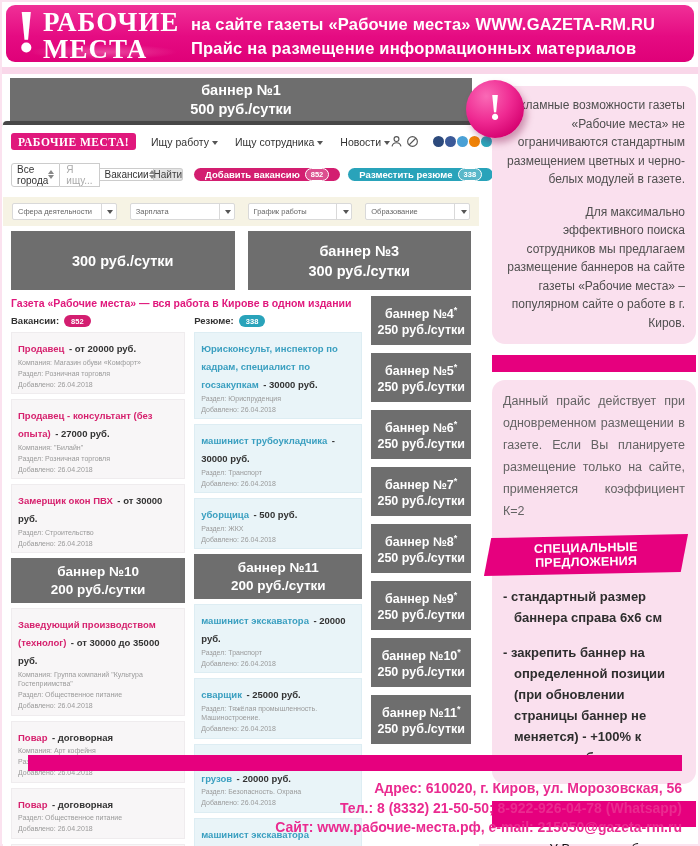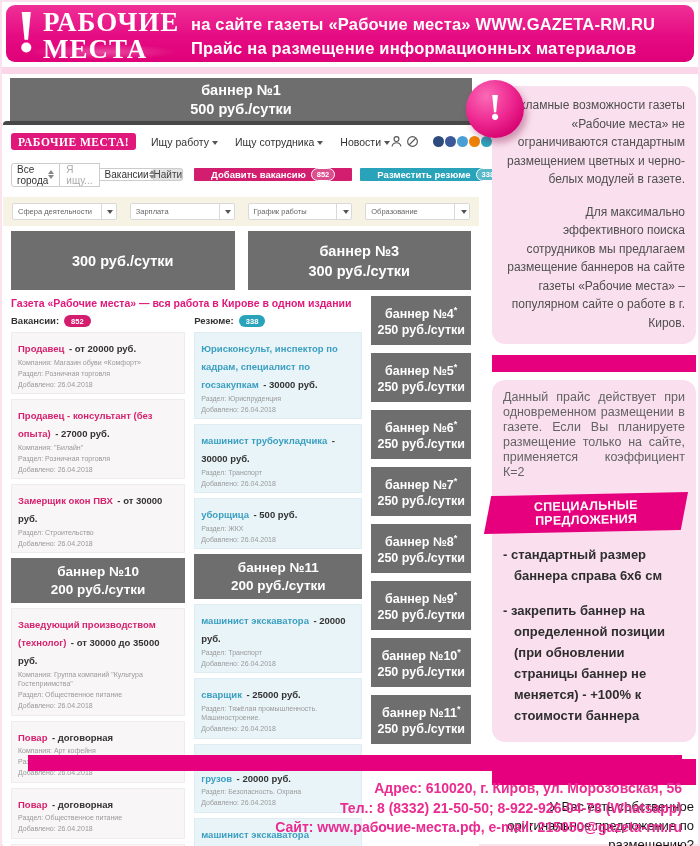--- a/index.html
+++ b/index.html
@@ -55,22 +55,22 @@
   .ctrl { border:1px solid #ccc; background:#fff; font-size:10px; color:#333;
       display:flex; align-items:center; }
   .sel-city { width:66px; border-radius:3px 0 0 3px; padding:0 5px; justify-content:space-between; }
   .inp { width:116px; border-left:none; color:#aaa; padding:0 6px; }
   .sel-cat { width:54px; border-left:none; padding:0 5px; justify-content:space-between; }
   .btn-find { width:36px; background:#e4e4e4; border:1px solid #ccc; border-left:none;
       border-radius:0 3px 3px 0; justify-content:center; color:#444; }
   .updn { display:inline-flex; flex-direction:column; gap:1px; }
   .updn::before { content:""; border:3px solid transparent; border-bottom:4px solid #888; border-top:none; }
   .updn::after  { content:""; border:3px solid transparent; border-top:4px solid #888; border-bottom:none; }
-  .btn-cta { border:none; border-radius:1px; color:#fff; font-size:9.5px; font-weight:bold;
-      display:flex; align-items:center; gap:5px; padding:0 17px; white-space:nowrap; }
+  .btn-cta { border:none; border-radius:9px; color:#fff; font-size:9.5px; font-weight:bold;
+      display:flex; align-items:center; gap:5px; padding:0 11px; white-space:nowrap; }
   .btn-pink { background:#d31e70; margin-left:11px; }
   .btn-teal { background:#29a3ba; margin-left:8px; }
   .cnt { background:rgba(255,255,255,.22); border:1px solid #fff; border-radius:8px;
       font-size:7.5px; padding:1px 5px; }
 
   .sh-row3 { background:#f6f3e4; margin-top:8px; padding:6px 9px; display:flex; gap:13px; }
   .filter { flex:1; background:#fff; border:1px solid #d9d9d9; border-radius:2px; height:17px;
       display:flex; align-items:center; justify-content:space-between; font-size:7.5px; color:#666; padding-left:5px; }
   .filter .dd { width:15px; align-self:stretch; border-left:1px solid #d9d9d9;
       display:flex; align-items:center; justify-content:center; }
@@ -101,21 +101,21 @@
 
   .side-banner { height:49px; margin-bottom:8px; font-size:12.5px; line-height:15px; }
   .side-banner .star { font-size:9px; vertical-align:super; }
 
   
   .rp { position:absolute; left:492px; top:86px; width:204px; }
   .rp-box { background:#fae0ee; border-radius:13px; padding:10px 11px; }
   .rp-box1 p { font-size:12px; color:#4f4f4f; text-align:right; line-height:18.5px; margin-bottom:14px; }
   .rp-box1 p:last-child { margin-bottom:2px; }
   .rp-bar { background:#e6007e; height:17px; margin:11px 0 8px; }
-  .rp-note { font-size:12.5px; color:#636363; text-align:justify; line-height:15px; }
+  .rp-note { font-size:12.5px; color:#636363; text-align:justify; line-height:22px; }
   .special { background:#e6007e; margin:14px 0 12px -15px; padding:5px 9px; width:196px;
       transform:skewX(-12deg) rotate(-1.2deg); }
   .special span { display:block; transform:skewX(12deg); color:#fff; font-weight:bold; font-size:12.5px;
       text-align:center; letter-spacing:.2px; }
   .offer { font-weight:bold; color:#2e2e2e; font-size:13px; line-height:21px;
       padding-left:11px; text-indent:-11px; margin-bottom:14px; }
   .offer:last-child { margin-bottom:6px; }
   .rp-bar2 { background:#e6007e; height:26px; margin:17px 0 12px; }
   .ideas { font-size:13px; color:#141414; text-align:right; line-height:19px; padding-right:2px; }
 

